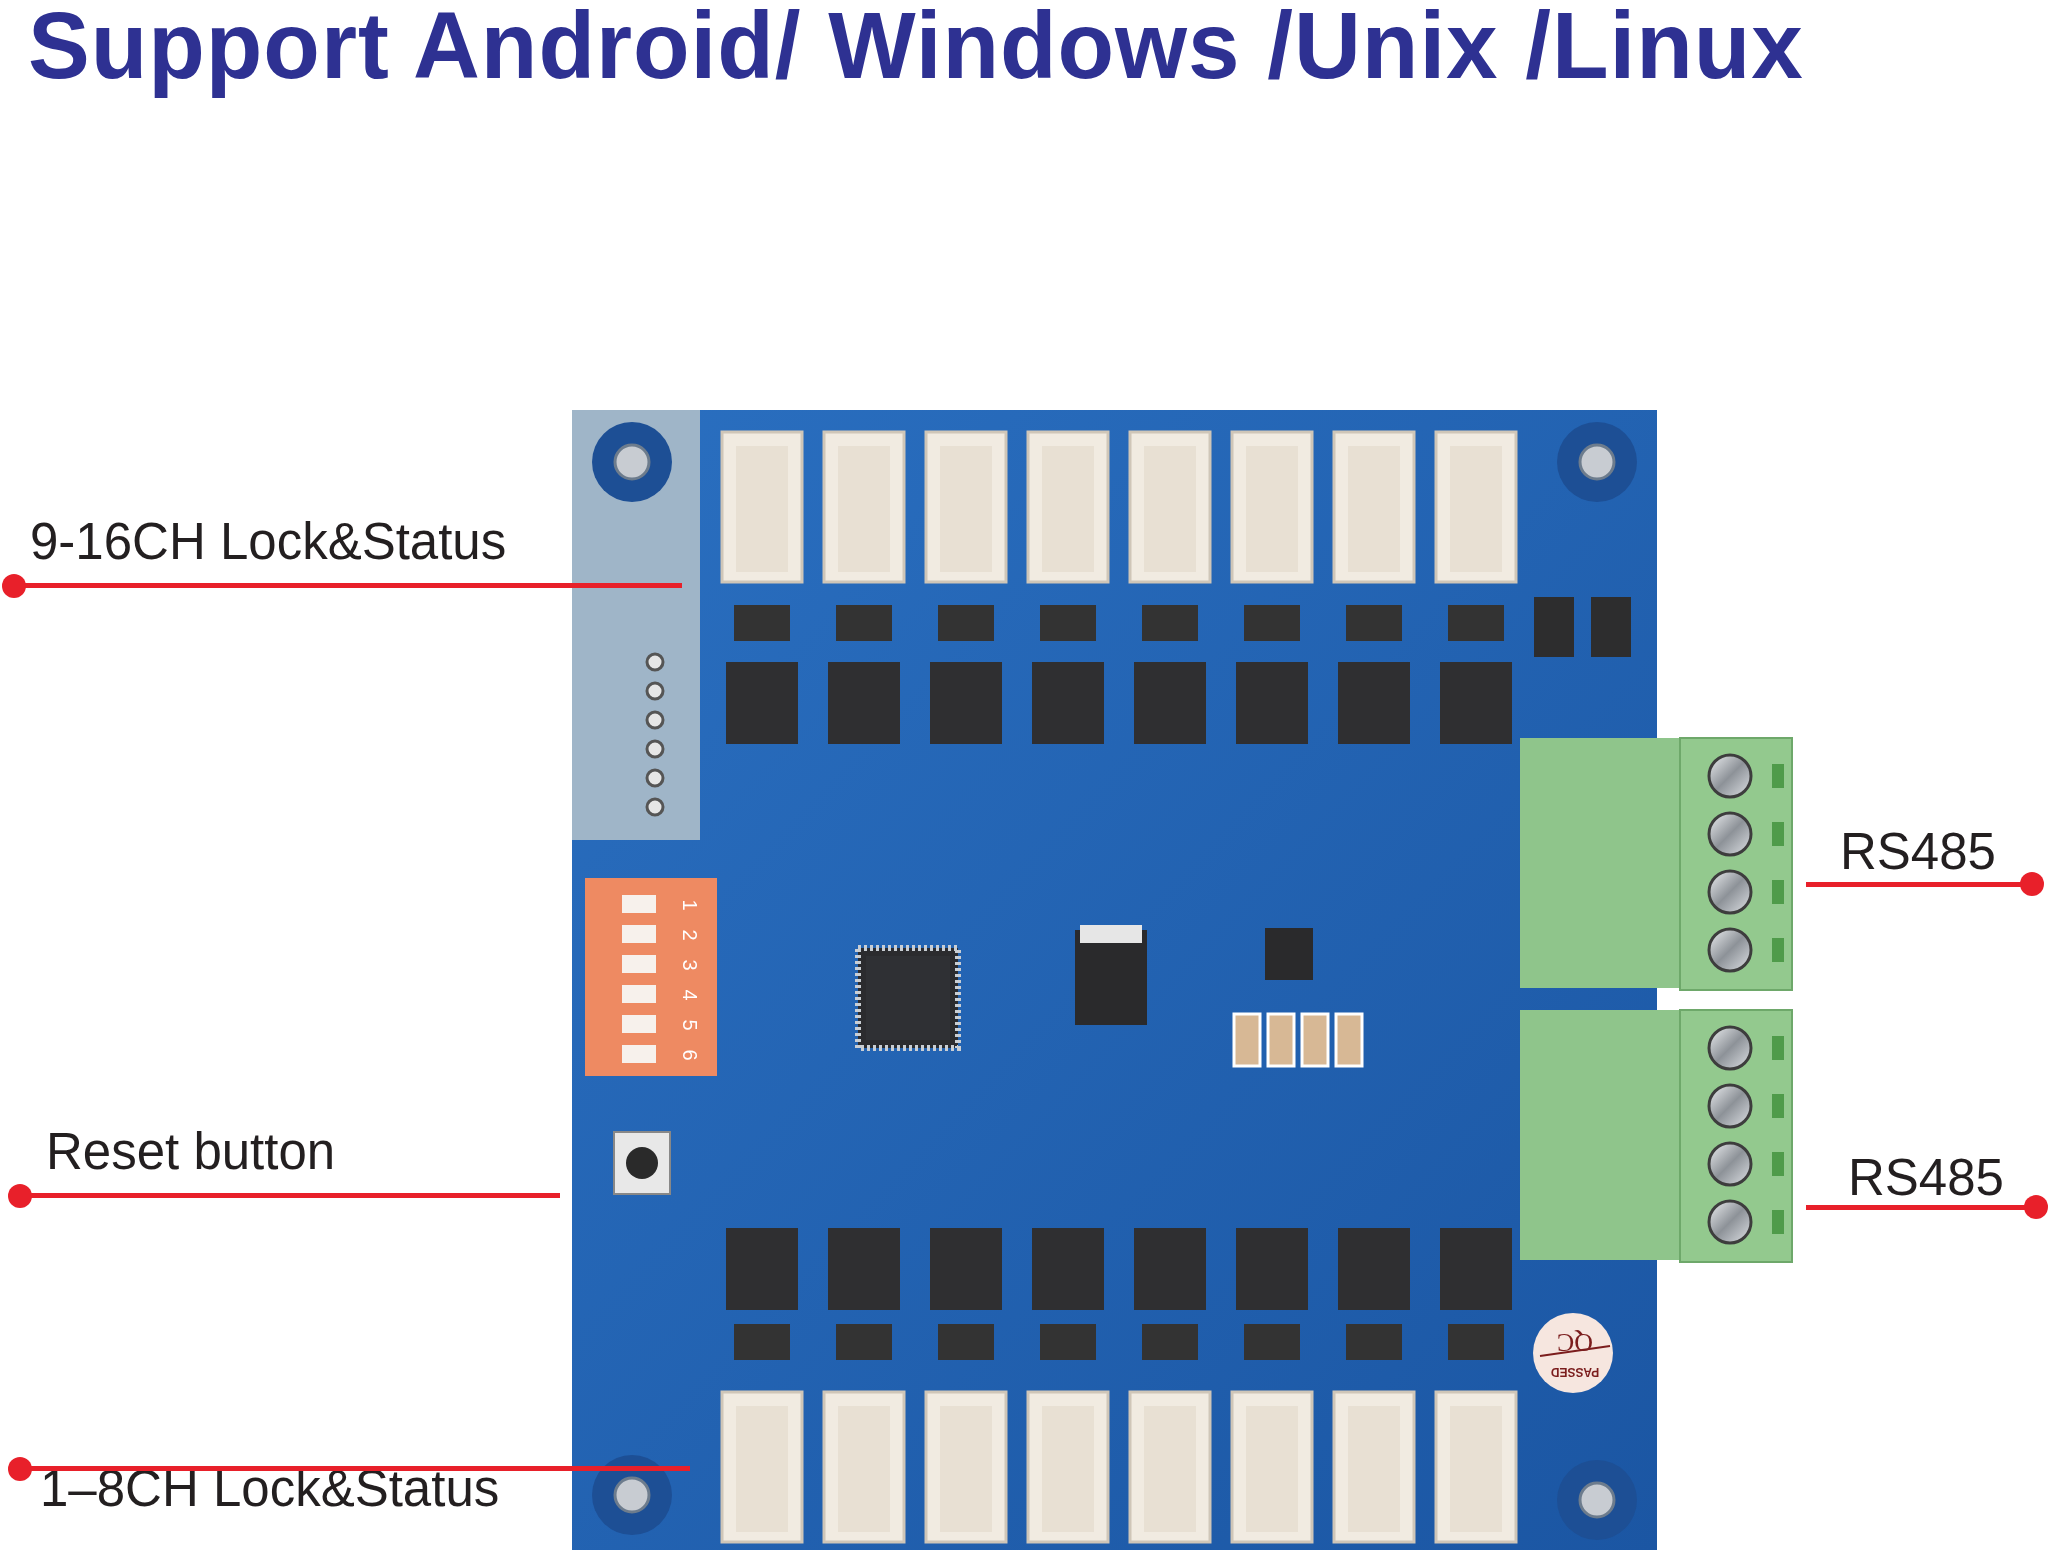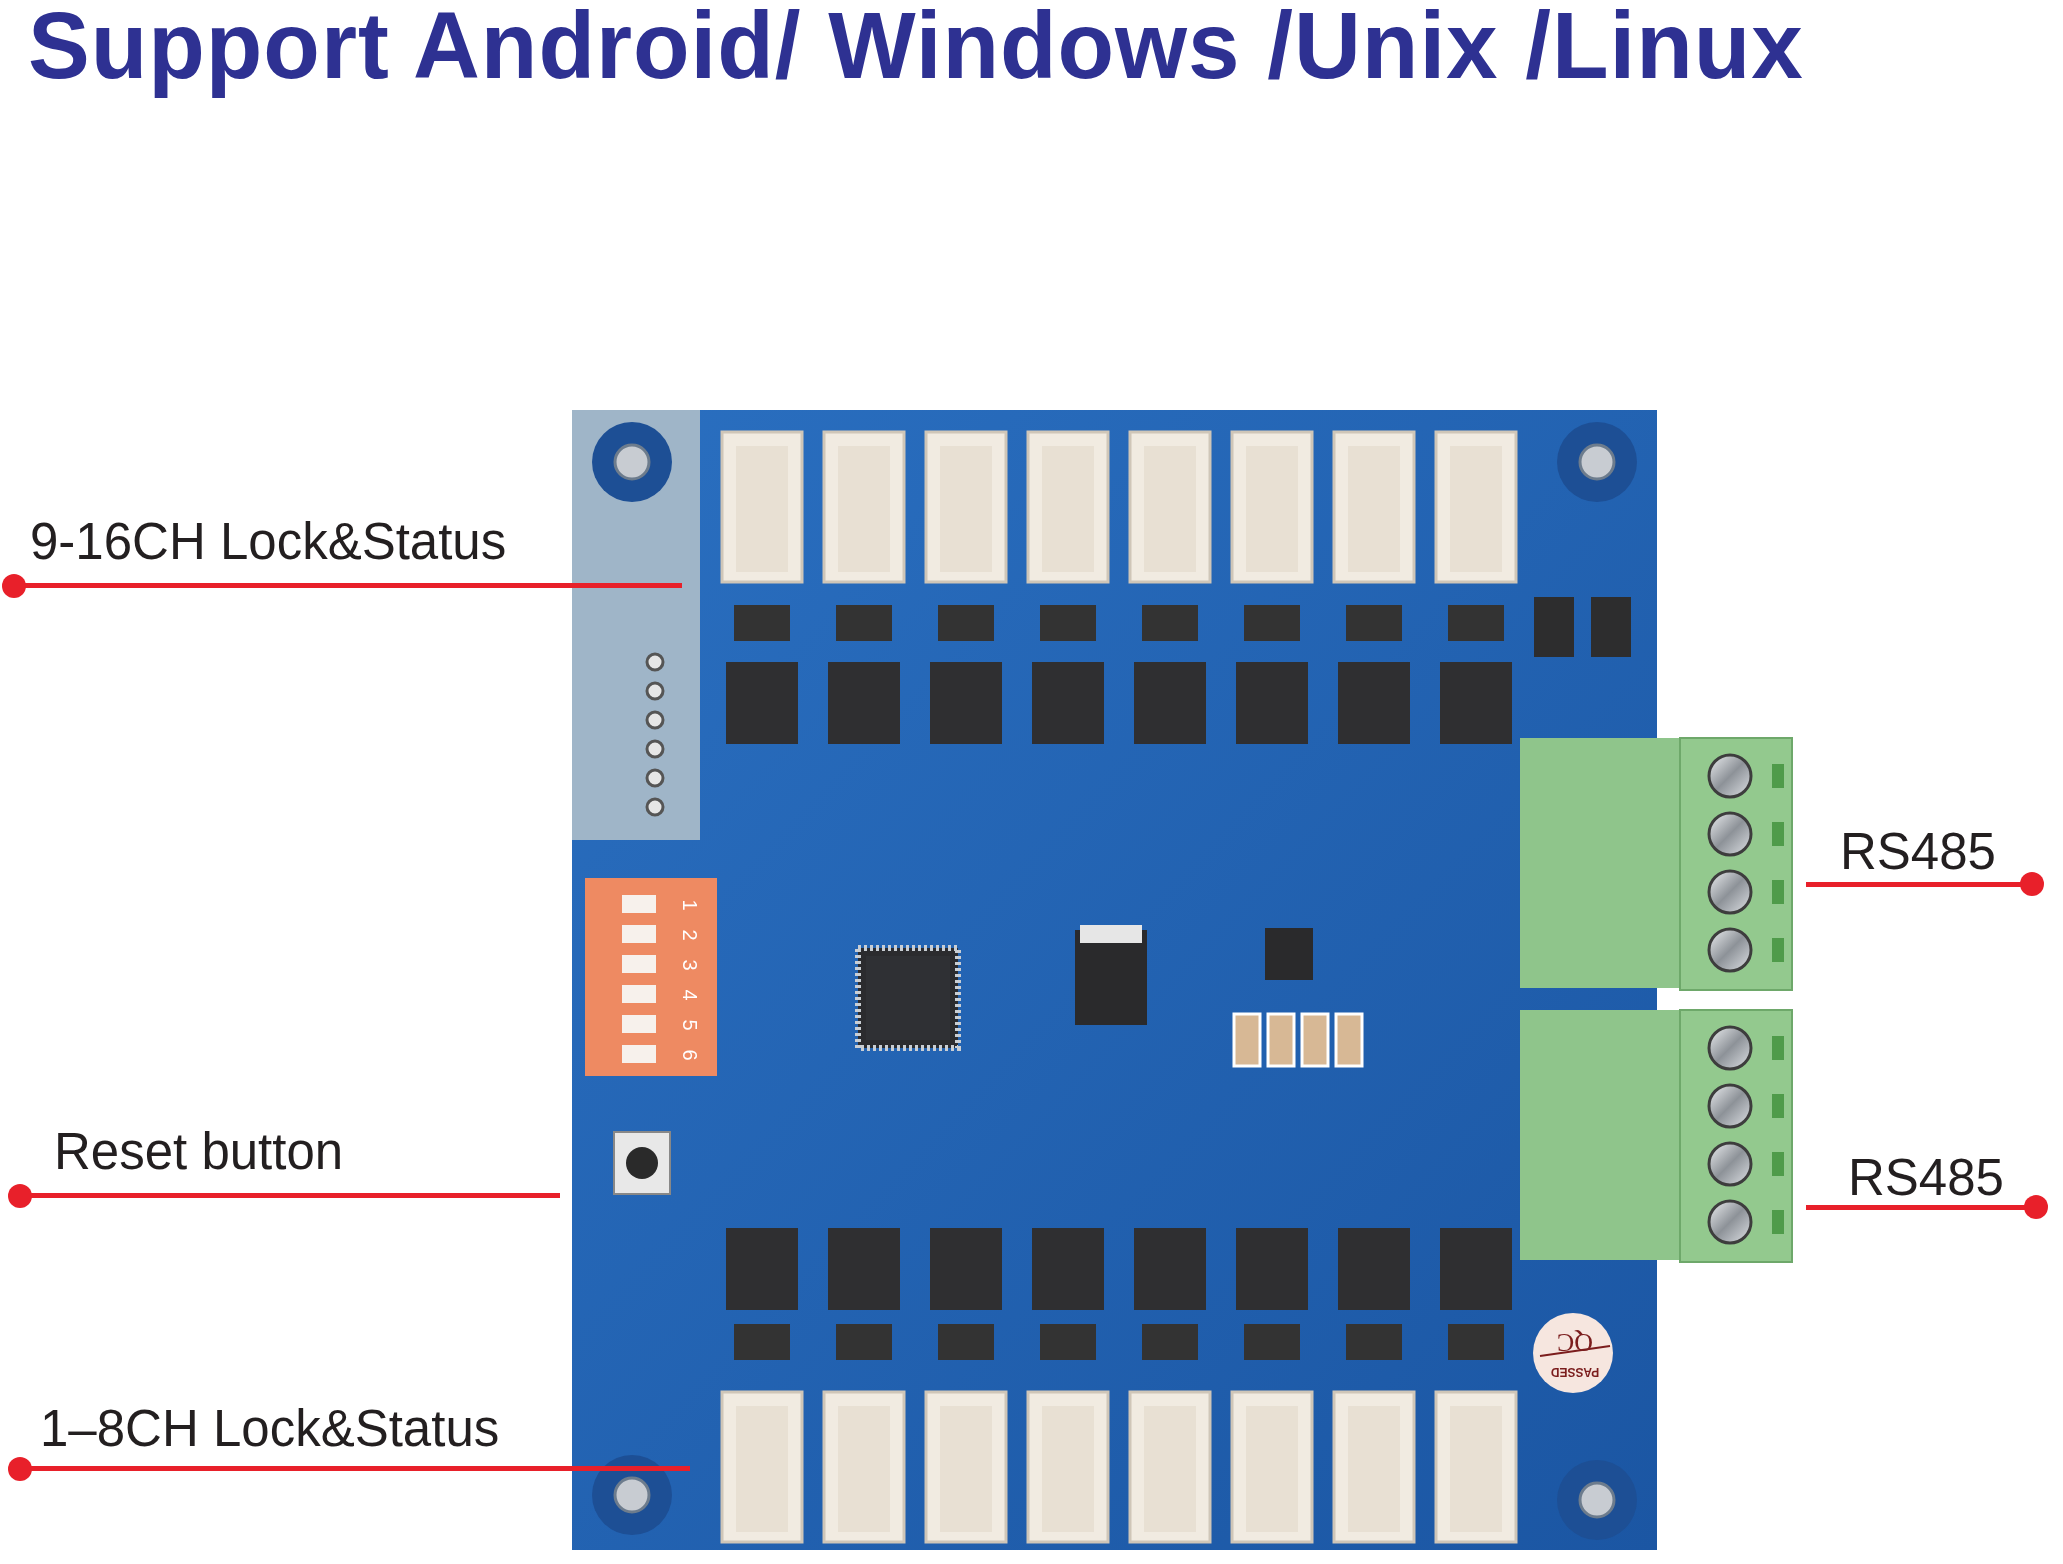--- a/index.html
+++ b/index.html
@@ -192,25 +192,25 @@
   <g>
     <rect x="1534" y="597" width="40" height="60" fill="#2d2d2e"></rect>
     <rect x="1591" y="597" width="40" height="60" fill="#2d2d2e"></rect>
   </g>
 </svg>
 
 <div class="callout-text" style="left:30px;top:512px;">9-16CH Lock&amp;Status</div>
 <div class="callout-line" style="left:12px;top:583px;width:670px;"></div>
 <div class="callout-dot" style="left:2px;top:574px;"></div>
 
-<div class="callout-text" style="left:54px;top:1122px;">Reset button</div>
+<div class="callout-text" style="left:46px;top:1122px;">Reset button</div>
 <div class="callout-line" style="left:20px;top:1193px;width:540px;"></div>
 <div class="callout-dot" style="left:8px;top:1184px;"></div>
 
-<div class="callout-text" style="left:40px;top:1399px;">1–8CH Lock&amp;Status</div>
+<div class="callout-text" style="left:40px;top:1459px;">1–8CH Lock&amp;Status</div>
 <div class="callout-line" style="left:20px;top:1466px;width:670px;"></div>
 <div class="callout-dot" style="left:8px;top:1457px;"></div>
 
 <div class="callout-text" style="left:1840px;top:822px;">RS485</div>
 <div class="callout-line" style="left:1806px;top:882px;width:230px;"></div>
 <div class="callout-dot" style="left:2020px;top:872px;"></div>
 
 <div class="callout-text" style="left:1848px;top:1148px;">RS485</div>
 <div class="callout-line" style="left:1806px;top:1205px;width:235px;"></div>
 <div class="callout-dot" style="left:2024px;top:1195px;"></div>

